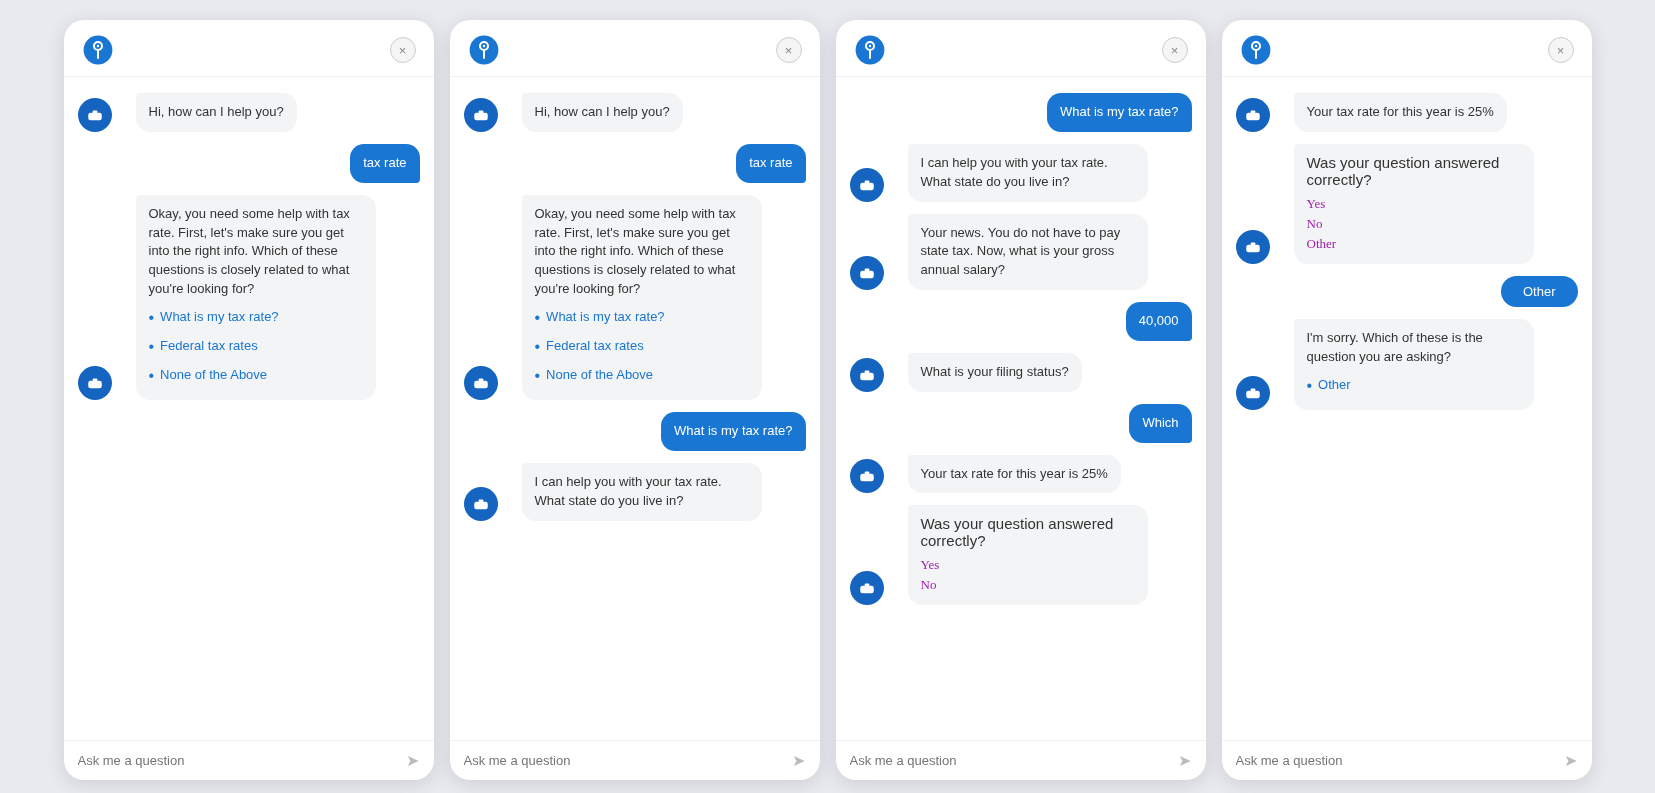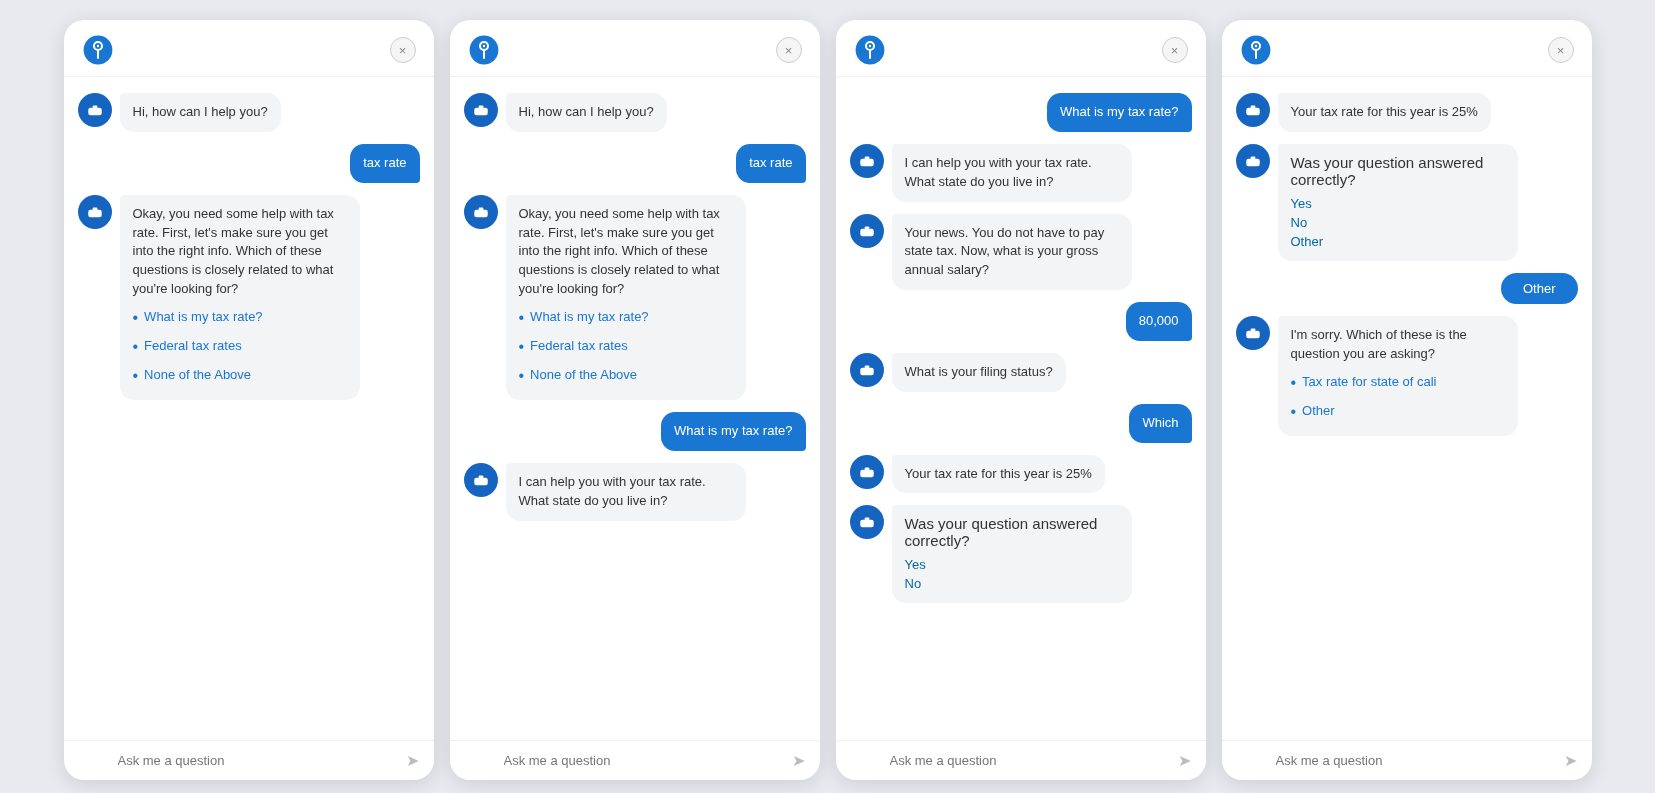--- a/index.html
+++ b/index.html
@@ -51,22 +51,22 @@
     .chat-body {
       flex: 1;
       overflow-y: auto;
       padding: 16px 14px;
       display: flex;
       flex-direction: column;
       gap: 12px;
     }
     .msg-row {
       display: flex;
-      align-items: flex-start;
-      gap: 8px;
+      align-items: flex-end;
+      gap: 24px;
     }
     .msg-row.user {
       justify-content: flex-end;
     }
     .bot-avatar {
       width: 34px;
       height: 34px;
       border-radius: 50%;
       background: #1565c0;
       display: flex;
@@ -123,44 +123,44 @@
       align-items: center;
       gap: 8px;
     }
     .chat-input {
       flex: 1;
       border: none;
       outline: none;
       font-size: 13px;
       color: #999;
       background: transparent;
-      margin-left: 40px;
     }
     .send-icon {
       color: #bbb;
       font-size: 16px;
       cursor: pointer;
     }
     .satisfaction-section {
       background: #f2f4f6;
       border-radius: 4px 14px 14px 14px;
       padding: 10px 13px;
       font-size: 13px;
       color: #333;
       max-width: 240px;
     }
     .satisfaction-section .sat-question {
       margin-bottom: 6px;
       font-size: 15px;
     }
     .sat-option {
-      color: #0369a1;
+      color: #a21caf;
       font-size: 13px;
       padding: 2px 0;
       cursor: pointer;
+      font-family: Liberation Serif, serif;
     }
     .other-btn {
       background: #1976d2;
       color: white;
       border: none;
       border-radius: 20px;
       padding: 8px 22px;
       font-size: 13px;
       cursor: pointer;
       align-self: flex-end;
@@ -317,21 +317,21 @@
         <svg viewBox="0 0 24 24">
             <rect x="3" y="9" width="18" height="10" rx="3"></rect>
             <rect x="9" y="6" width="6" height="4" rx="1"></rect>
             <circle cx="8.5" cy="14" r="1.5"></circle>
             <circle cx="15.5" cy="14" r="1.5"></circle>
           </svg>
       </div>
       <div class="bubble bot-bubble">Your news. You do not have to pay state tax. Now, what is your gross annual salary?</div>
     </div>
     <div class="msg-row user">
-      <div class="bubble user-bubble">80,000</div>
+      <div class="bubble user-bubble">40,000</div>
     </div>
     <div class="msg-row">
       <div class="bot-avatar">
         <svg viewBox="0 0 24 24">
             <rect x="3" y="9" width="18" height="10" rx="3"></rect>
             <rect x="9" y="6" width="6" height="4" rx="1"></rect>
             <circle cx="8.5" cy="14" r="1.5"></circle>
             <circle cx="15.5" cy="14" r="1.5"></circle>
           </svg>
       </div>
@@ -419,21 +419,20 @@
         <svg viewBox="0 0 24 24">
             <rect x="3" y="9" width="18" height="10" rx="3"></rect>
             <rect x="9" y="6" width="6" height="4" rx="1"></rect>
             <circle cx="8.5" cy="14" r="1.5"></circle>
             <circle cx="15.5" cy="14" r="1.5"></circle>
           </svg>
       </div>
       <div class="bubble bot-bubble">
         <span>I'm sorry. Which of these is the question you are asking?</span>
         <ul class="option-list">
-          <li>Tax rate for state of cali</li>
           <li>Other</li>
         </ul>
       </div>
     </div>
   </div>
   <div class="chat-input-area">
     <input class="chat-input" type="text" placeholder="Ask me a question" style="">
     <span class="send-icon">➤</span>
   </div>
 </div>

